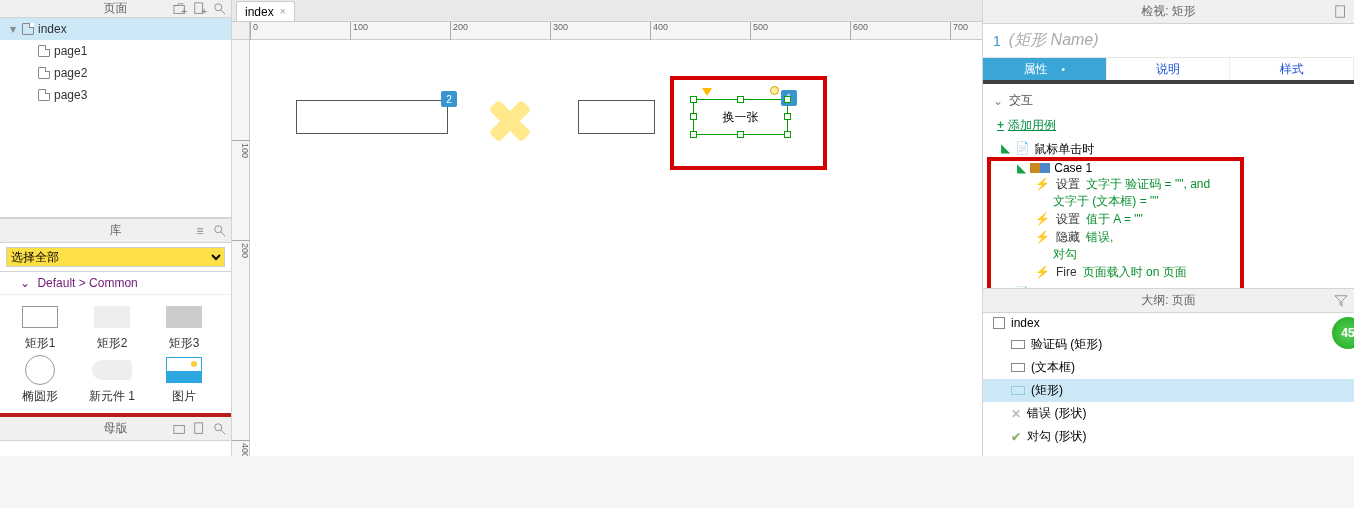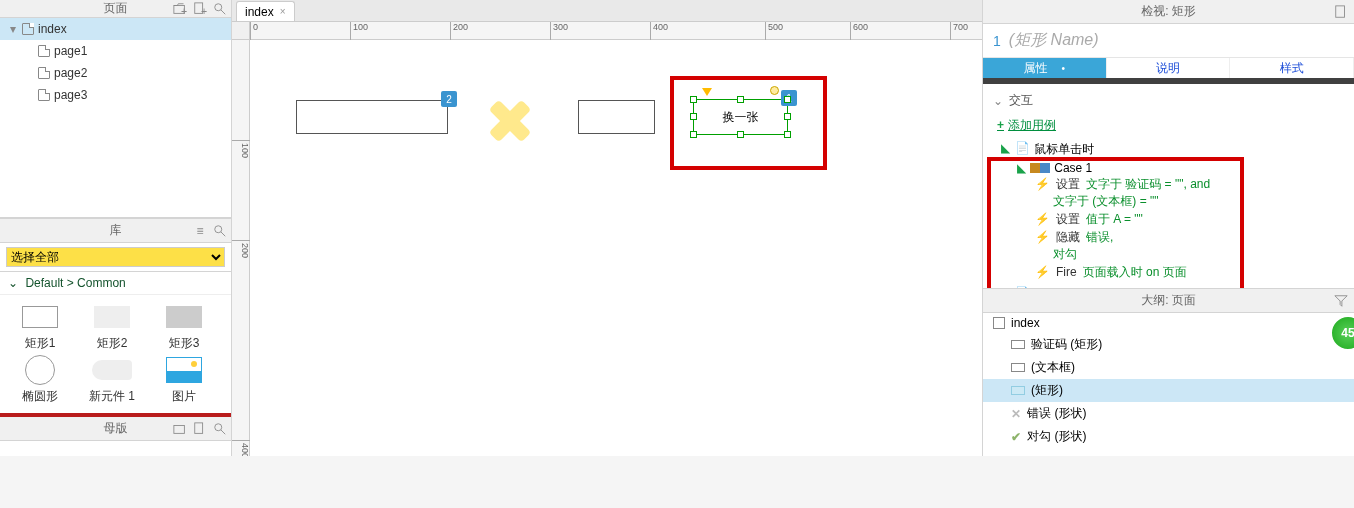--- a/index.html
+++ b/index.html
@@ -19,21 +19,21 @@
 .tree-row.selected { background: #cce7f6; }
 .tree-row .caret { width: 10px; text-align: center; color: #888; }
 .tree-row .page-ico { width: 12px; height: 12px; border: 1px solid #888; border-radius: 1px; position: relative; }
 .tree-row .page-ico::after { content: ""; position: absolute; top: -1px; right: -1px; width: 4px; height: 4px; background: #fff; border-left: 1px solid #888; border-bottom: 1px solid #888; }
 .tree-row span.lbl { color: #333; }
 .tree-child { padding-left: 38px; }
 
 .lib-section { flex: 1; display: flex; flex-direction: column; border-top: 1px solid #d4d4d4; }
 .lib-select { padding: 4px 6px; border-bottom: 1px solid #d4d4d4; }
 .lib-select select { width: 100%; border: 1px solid #ccc; height: 20px; background: #fde047; }
-.lib-group { padding: 4px 8px; color: #14532d; border-bottom: 1px solid #eee; }
+.lib-group { padding: 4px 20px; color: #701a75; border-bottom: 1px solid #eee; }
 .lib-group .chev { margin-right: 4px; }
 .widgets { display: flex; flex-wrap: wrap; padding: 8px 4px; gap: 4px 0; }
 .widget { width: 72px; display: flex; flex-direction: column; align-items: center; gap: 4px; cursor: grab; }
 .w-thumb { width: 40px; height: 28px; display: flex; align-items: center; justify-content: center; }
 .w-rect1 { width: 36px; height: 22px; border: 1px solid #999; background: #fff; }
 .w-rect2 { width: 36px; height: 22px; background: #eee; }
 .w-rect3 { width: 36px; height: 22px; background: #ccc; }
 .w-ellipse { width: 30px; height: 30px; border: 1px solid #999; border-radius: 50%; }
 .w-pill { width: 40px; height: 20px; background: #eee; border-radius: 10px 4px 4px 10px; }
 .w-img { width: 36px; height: 26px; background: linear-gradient(to top, #2ea6e0 45%, #fff 45%); border: 1px solid #2ea6e0; position: relative; }
@@ -77,21 +77,21 @@
 .yellow-x::after  { transform: translateY(-50%) rotate(-45deg); }
 
 
 .right-col { width: 372px; display: flex; flex-direction: column; border-left: 1px solid #d4d4d4; }
 .r-panel-header { height: 24px; background: #f0f0f0; border-bottom: 1px solid #d4d4d4; display:flex; align-items:center; justify-content:center; position:relative; color:#666; }
 .r-panel-header .ric { position:absolute; right:6px; }
 .shape-name { padding: 6px 10px; display:flex; align-items:center; gap:8px; border-bottom: 1px solid #e5e5e5; }
 .shape-name .num { color:#3a94d0; font-size:14px; }
 .shape-name .nm { color:#aaa; font-style: italic; font-size: 16px; }
 
-.prop-tabs { display:flex; height: 26px; border-bottom:6px solid #404040; }
+.prop-tabs { display:flex; height: 26px; border-bottom:4px solid #404040; }
 .prop-tab { flex:1; display:flex; align-items:center; justify-content:center; color:#1d4ed8; cursor:pointer; border-right:1px solid #eee; }
 .prop-tab.active { background:#3aa6d8; color:#fff; }
 .prop-tab .dot { color:#fff; margin-left:14px; font-size:10px; }
 
 .interactions { flex:1; overflow:auto; padding: 4px 0; }
 .int-row { padding: 3px 10px; display:flex; align-items:flex-start; gap:4px; }
 .section-hdr { color:#555; display:flex; align-items:center; gap:6px; padding: 4px 10px; }
 .section-hdr .chev { color:#888; }
 .add-case { color:#018f3f; text-decoration: underline; padding: 4px 14px; cursor:pointer; }
 .add-case .plus { color:#1aa24a; text-decoration:none; margin-right:4px; font-weight:bold; }
@@ -268,21 +268,21 @@
       </div>
     </div>
     <div class="canvas-wrap">
       <div class="ruler-corner"></div>
       <div class="ruler-h">
         <div class="tick major" style="left:0px">0</div>
         <div class="tick major" style="left:100px">100</div>
         <div class="tick major" style="left:200px">200</div>
         <div class="tick major" style="left:300px">300</div>
         <div class="tick major" style="left:400px">400</div>
-        <div class="tick major" style="left:515px">500</div>
+        <div class="tick major" style="left:500px">500</div>
         <div class="tick major" style="left:600px">600</div>
         <div class="tick major" style="left:700px">700</div>
       </div>
       <div class="ruler-v">
         <div class="tick" style="top:100px">100</div>
         <div class="tick" style="top:200px">200</div>
         <div class="tick" style="top:400px">400</div>
       </div>
       <div class="stage">
 

